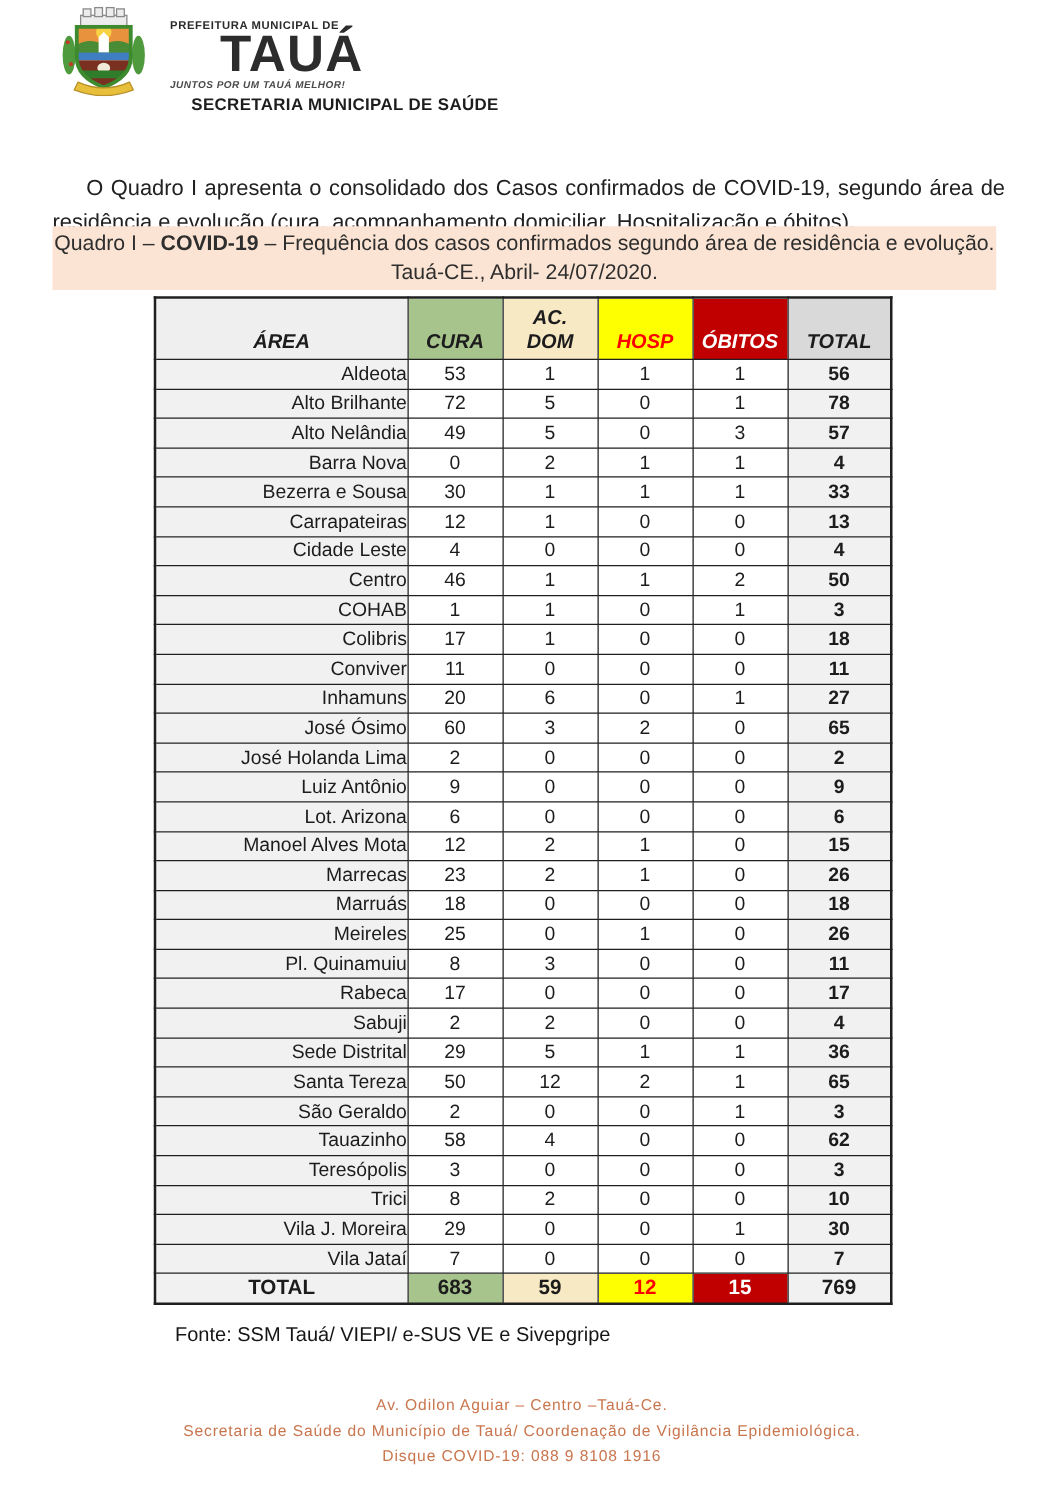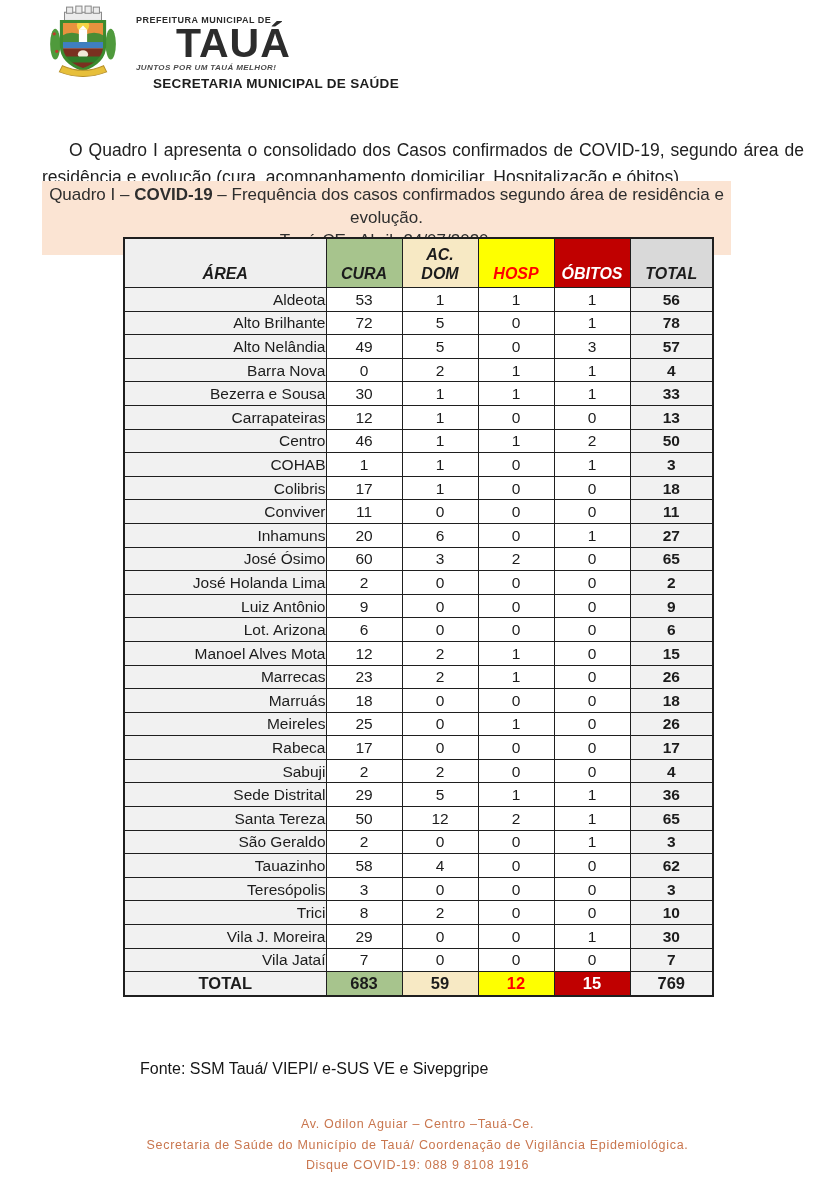--- a/index.html
+++ b/index.html
@@ -18,21 +18,21 @@
   .dept { position:absolute; left:113px; top:76px; font-size:13.5px; font-weight:bold; letter-spacing:.3px; color:#1d1d1d;margin-left:40px; }
 
   
   .intro {
     position:absolute; left:42px; top:119px; width:762px;
     font-size:17.5px; line-height:27px; text-indent:27px; text-align:justify; color:#212121;
   }
 
   
   .banner {
-    position:absolute; left:42px; top:181px; width:689px;
+    position:absolute; left:42px; top:181px; width:755px;
     background:var(--banner-bg,#fbe4d3); text-align:center;
     font-size:17px; line-height:23px; color:#2e2e2e; padding:2px 0 3px 0;
   }
 
   
   table.covid { position:absolute; left:123px; top:237px; width:589px; border-collapse:collapse; table-layout:fixed; }
   table.covid th, table.covid td { border:1.6px solid var(--border,#1f1f1f); overflow:hidden; }
   table.covid { border:2px solid var(--border,#1f1f1f); }
   thead th {
     height:44px; vertical-align:bottom; padding:0 2px 4px 2px;
@@ -185,20 +185,28 @@
         </tr>
         <tr>
           <td class="area">Carrapateiras</td>
           <td class="num">12</td>
           <td class="num">1</td>
           <td class="num">0</td>
           <td class="num">0</td>
           <td class="tot">13</td>
         </tr>
         <tr>
+          <td class="area">Cidade Leste</td>
+          <td class="num">4</td>
+          <td class="num">0</td>
+          <td class="num">0</td>
+          <td class="num">0</td>
+          <td class="tot">4</td>
+        </tr>
+        <tr>
           <td class="area">Centro</td>
           <td class="num">46</td>
           <td class="num">1</td>
           <td class="num">1</td>
           <td class="num">2</td>
           <td class="tot">50</td>
         </tr>
         <tr>
           <td class="area">COHAB</td>
           <td class="num">1</td>
@@ -287,20 +295,28 @@
           <td class="num">0</td>
           <td class="tot">18</td>
         </tr>
         <tr>
           <td class="area">Meireles</td>
           <td class="num">25</td>
           <td class="num">0</td>
           <td class="num">1</td>
           <td class="num">0</td>
           <td class="tot">26</td>
+        </tr>
+        <tr>
+          <td class="area">Pl. Quinamuiu</td>
+          <td class="num">8</td>
+          <td class="num">3</td>
+          <td class="num">0</td>
+          <td class="num">0</td>
+          <td class="tot">11</td>
         </tr>
         <tr>
           <td class="area">Rabeca</td>
           <td class="num">17</td>
           <td class="num">0</td>
           <td class="num">0</td>
           <td class="num">0</td>
           <td class="tot">17</td>
         </tr>
         <tr>

